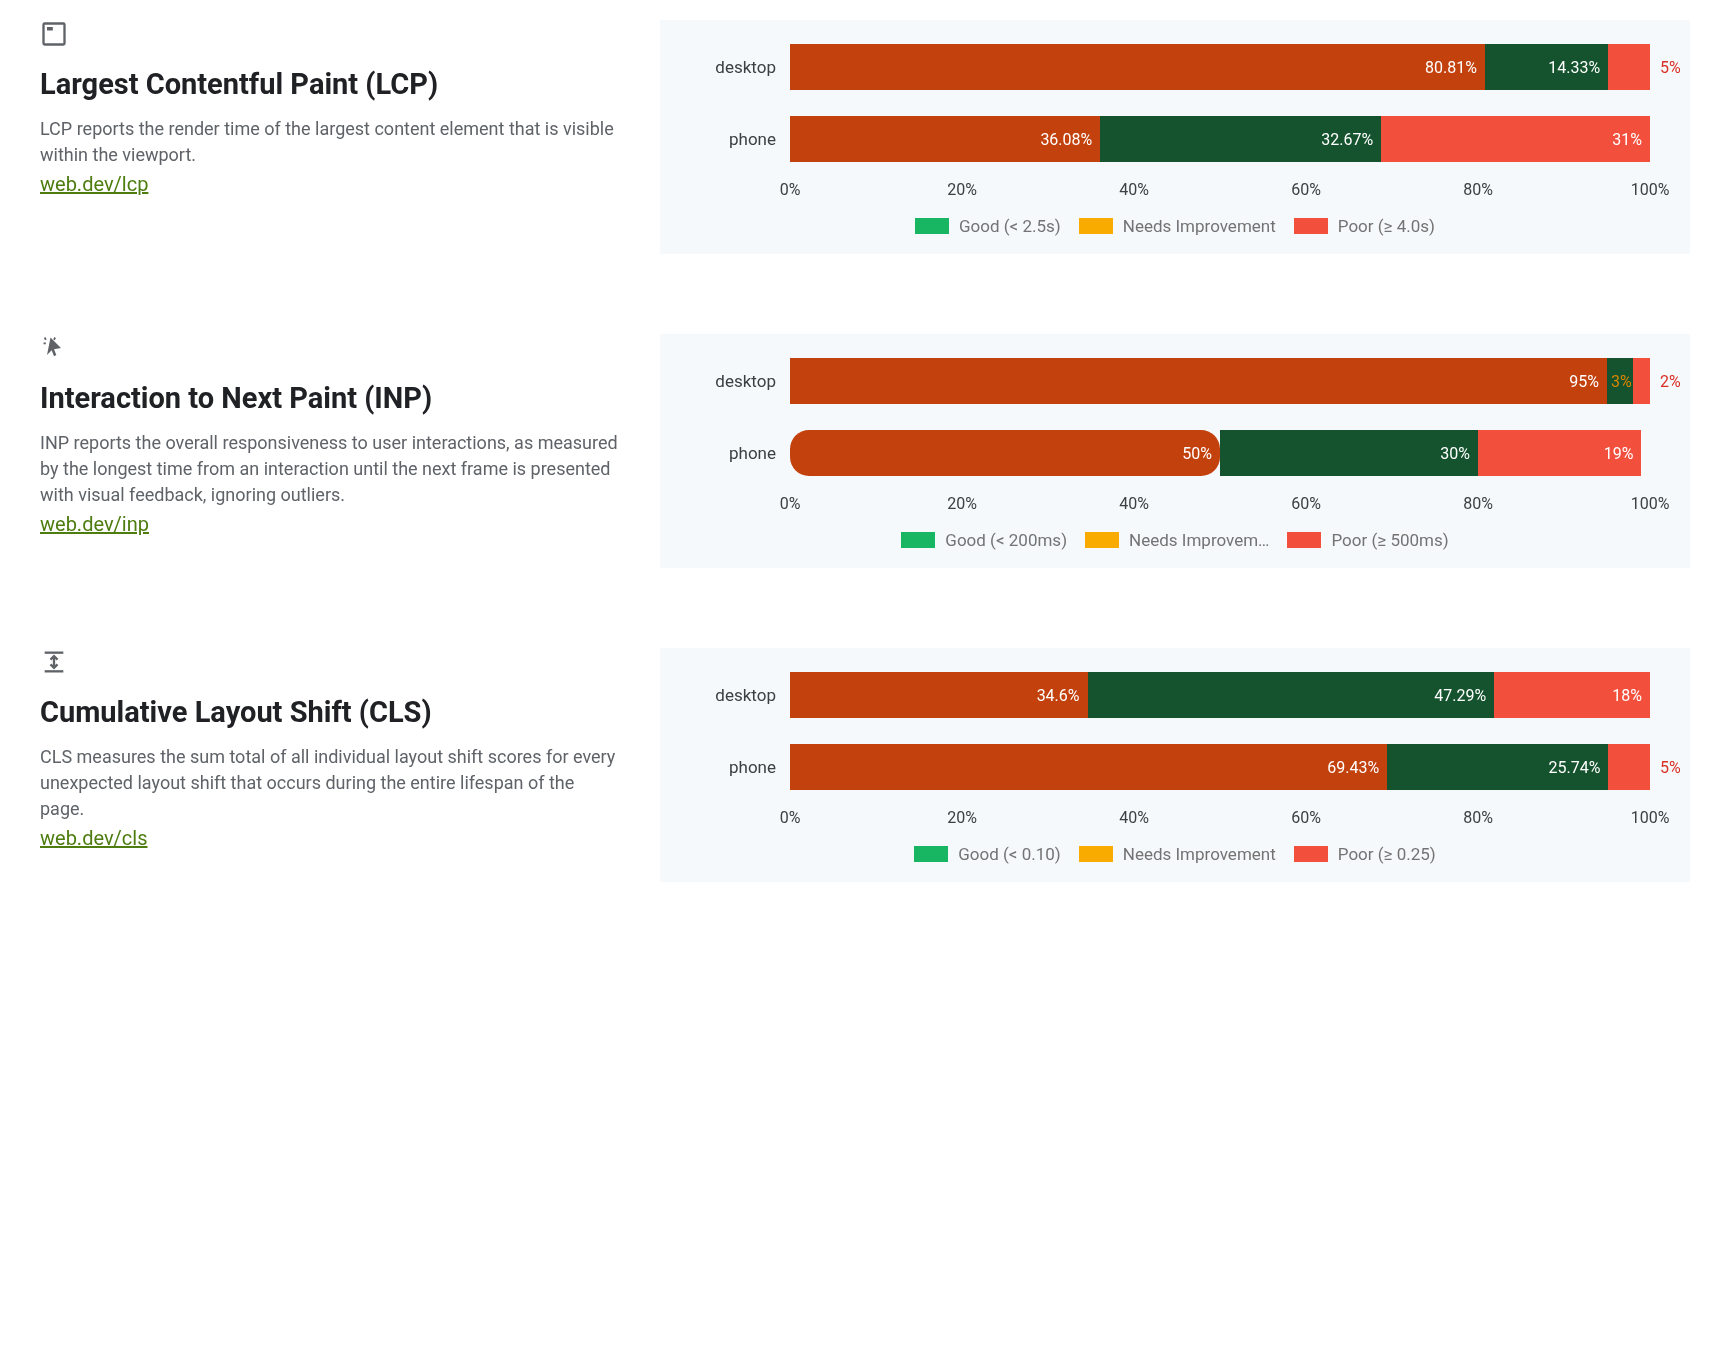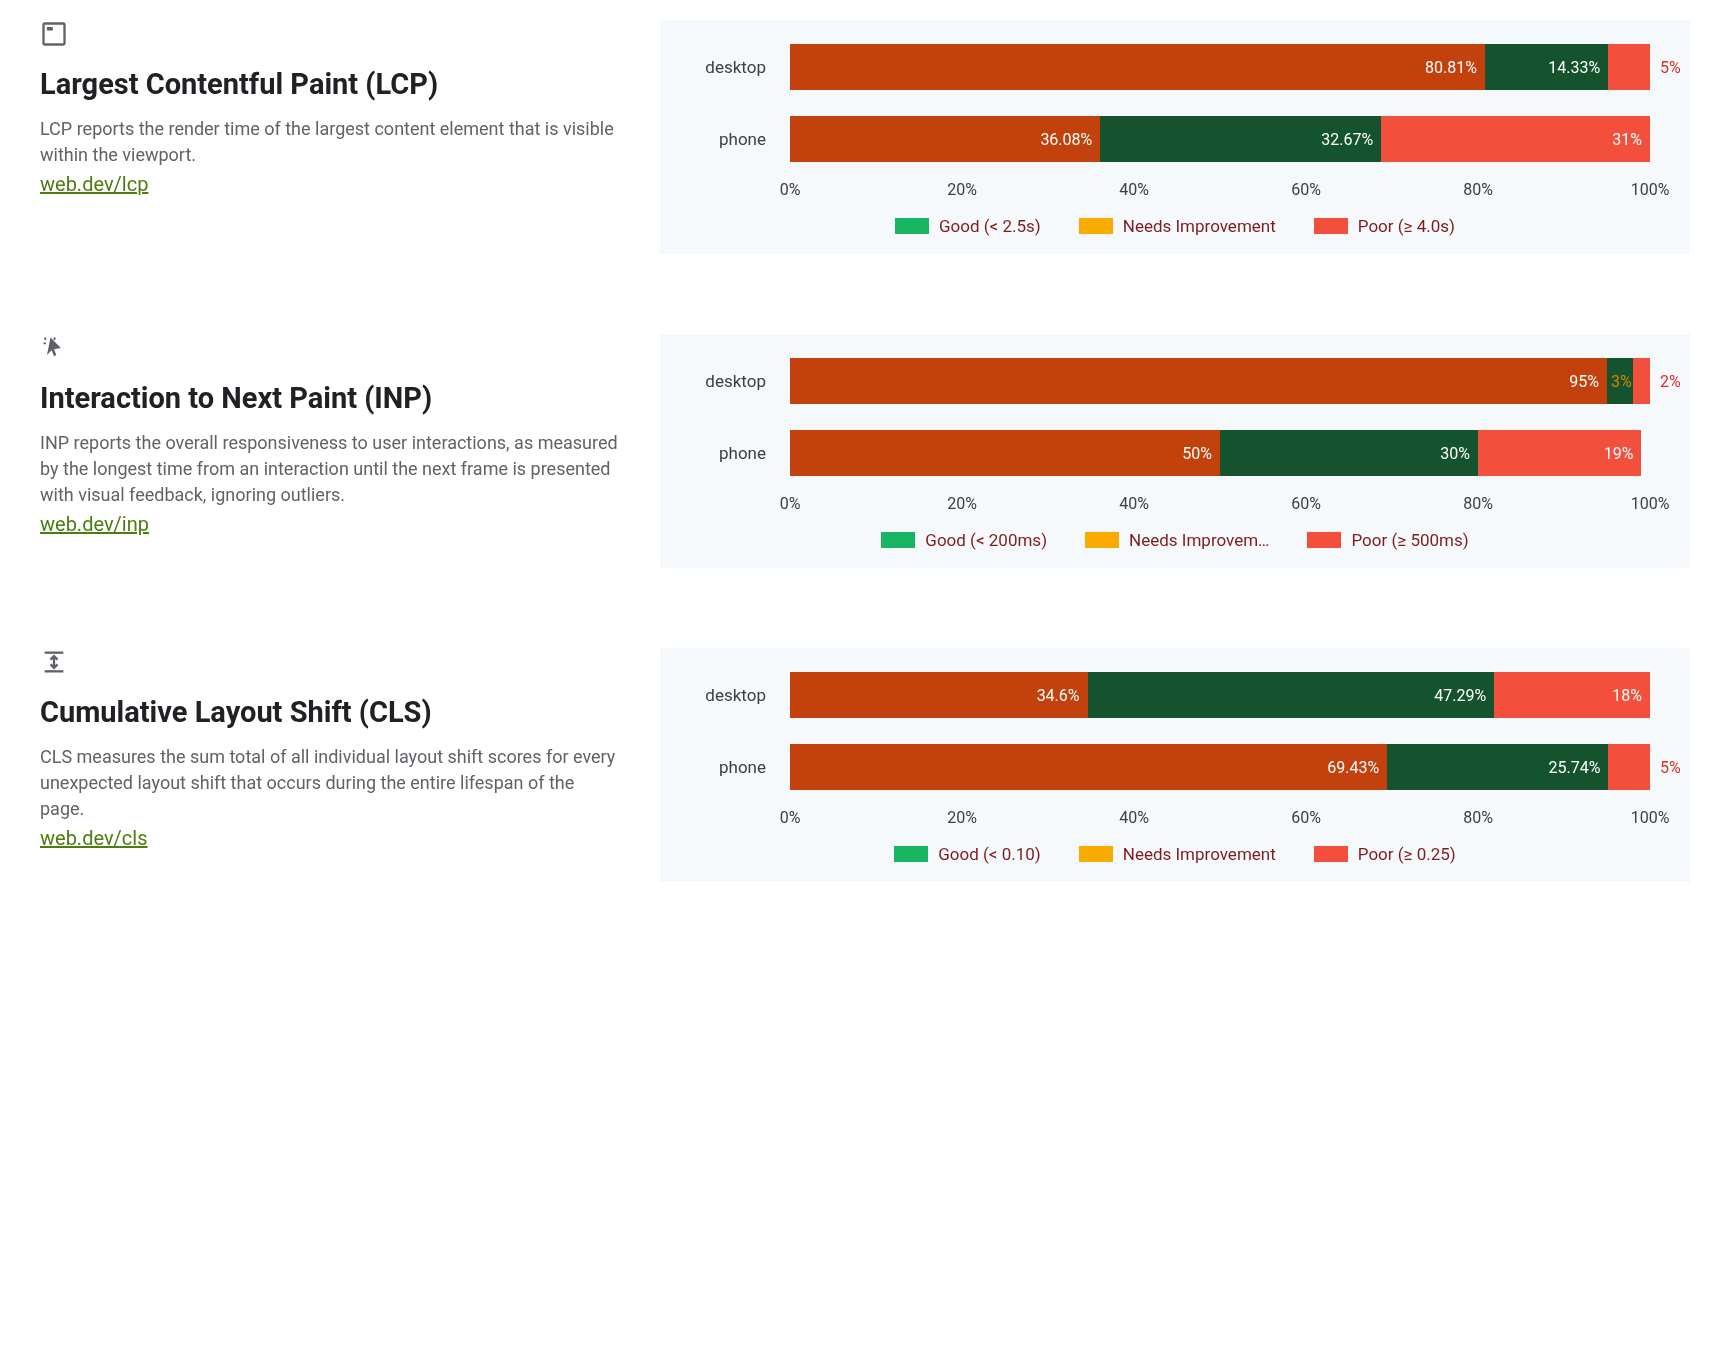--- a/index.html
+++ b/index.html
@@ -10,37 +10,37 @@
   .metric-text { width:580px; flex:0 0 580px; }
   .metric-icon { width:28px; height:28px; display:flex; align-items:center; justify-content:center; color:#5f6368; margin-bottom:18px; }
   .metric-icon svg { width:28px; height:28px; }
   .metric-title { font-size:29px; font-weight:700; color:#202124; margin:0 0 12px 0; line-height:1.3; }
   .metric-desc { font-size:18px; line-height:1.45; color:#5f6368; margin:0 0 4px 0; }
   .metric-link { font-size:20px; color:#4d7c0f; text-decoration:underline; }
   
   .chart-box { flex:1; background:#f6f9fc; padding:24px 40px 18px 40px; }
   .chart-rows {}
   .chart-row { display:flex; align-items:center; height:46px; margin-bottom:26px; }
-  .row-label { width:90px; flex:0 0 90px; text-align:right; padding-right:24px; font-size:17px; color:#3c4043; }
+  .row-label { width:90px; flex:0 0 90px; text-align:right; padding-right:14px; font-size:17px; color:#3c4043; }
   .bar-outer { flex:1; height:46px; display:flex; position:relative; }
   .bar-seg { height:100%; display:flex; align-items:center; justify-content:flex-end; padding-right:8px; color:#fff; font-size:16px; white-space:nowrap; overflow:visible; position:relative; }
   .bar-seg.small-needs   { color:#d98400; justify-content:flex-start; padding-left:4px; }
   .overflow-label { position:absolute; left:100%; top:0; height:100%; display:flex; align-items:center; padding-left:10px; font-size:16px; white-space:nowrap; }
   .overflow-label.poor { color:#d93025; }
   .seg-good  { background:#c2410c;justify-content:flex-end; }
   .seg-needs { background:#14532d; }
   .seg-poor  { background:#f2503d; }
   
   .axis { display:flex; margin-top:-8px; }
   .axis-spacer { width:90px; flex:0 0 90px; }
   .axis-track { flex:1; display:flex; justify-content:space-between; font-size:16px; color:#3c4043; }
   .axis-tick { width:0; position:relative; }
   .axis-tick span { position:absolute; transform:translateX(-50%); }
   
-  .legend { display:flex; gap:38px; justify-content:center; margin-top:36px; font-size:17px; color:#7f1d1d; }
+  .legend { display:flex; gap:18px; justify-content:center; margin-top:36px; font-size:17px; color:#737373; }
   .legend-item { display:flex; align-items:center; gap:10px; max-width:260px; }
   .swatch { width:34px; height:16px; }
   .swatch.good  { background:#18b663; }
   .swatch.needs { background:#faab00; }
   .swatch.poor  { background:#f2503d; }
   .legend-label { white-space:nowrap; overflow:hidden; text-overflow:ellipsis; }
 </style>
 </head>
 <body>
 
@@ -141,21 +141,21 @@
                 <span>3%</span>
               </div>
               <div class="bar-seg seg-poor" style="width: 2%;">
                 <span class="overflow-label poor">2%</span>
               </div>
             </div>
           </div>
           <div class="chart-row">
             <div class="row-label">phone</div>
             <div class="bar-outer">
-              <div class="bar-seg seg-good" style="width: 50%;">
+              <div class="bar-seg seg-good" style="width: 50%; border-radius: 19px;">
                 <span>50%</span>
               </div>
               <div class="bar-seg seg-needs" style="width: 30%;">
                 <span>30%</span>
               </div>
               <div class="bar-seg seg-poor" style="width: 19%; padding-left: 10px;">
                 <span>19%</span>
               </div>
             </div>
           </div>

